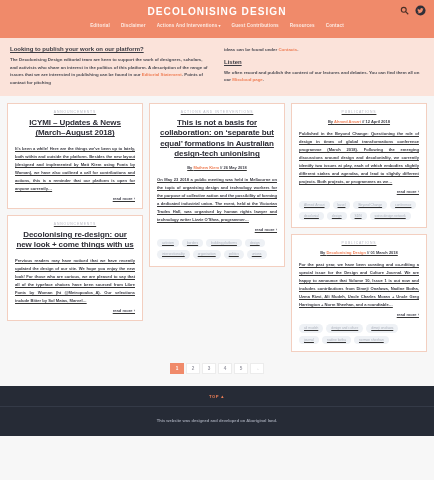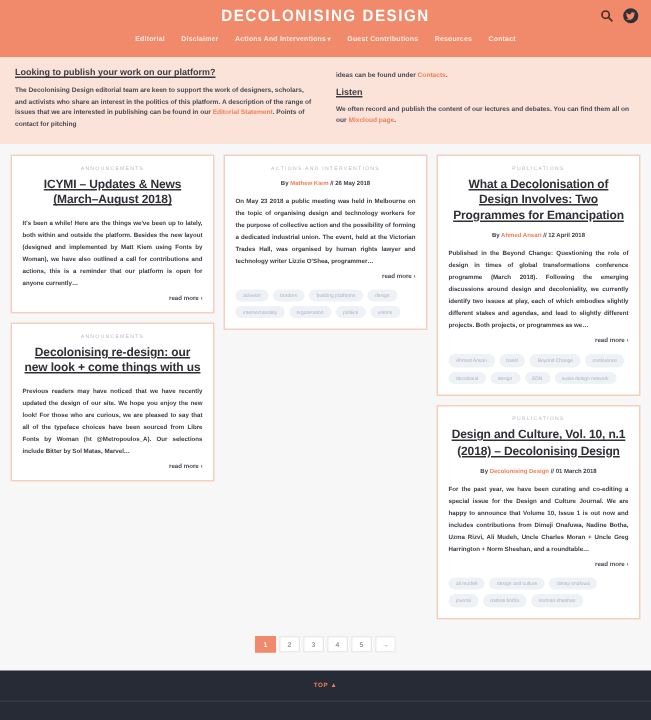--- a/index.html
+++ b/index.html
@@ -78,21 +78,21 @@
   .link-accent { color: #ef7f56; }
   .notice-heading-2 { margin-top: 5px; }
 
   
   .content {
     padding: 7px 7px 0 7px;
     display: flex;
     gap: 6px;
     align-items: flex-start;
   }
-  .col { flex: 1; display: flex; flex-direction: column; gap: 6px; min-width:0; }
+  .col { flex: 1; display: flex; flex-direction: column; gap: 6px; min-width:0;text-decoration:underline; }
 
   .card {
     background: #ffffff;
     border: 0.8px solid #f3cfc0;
     padding: 6px 7px 7px 7px;
   }
   .card-category {
     text-align: center;
     font-size: 3.4px;
     letter-spacing: 0.85px;
@@ -264,20 +264,21 @@
       <div class="card-category">ANNOUNCEMENTS</div>
       <h2 class="card-title">Decolonising re-design: our new look + come things with us</h2>
       <p class="card-excerpt">Previous readers may have noticed that we have recently updated the design of our site. We hope you enjoy the new look! For those who are curious, we are pleased to say that all of the typeface choices have been sourced from Libre Fonts by Woman (ht @Metropoulos_A). Our selections include Bitter by Sol Matas, Marvel…</p>
       <span class="read-more">read more ›</span>
     </article>
   </div>
 
   <div class="col">
     <article class="card">
       <div class="card-category">ACTIONS AND INTERVENTIONS</div>
+      <h2 class="card-title">This is not a basis for collaboration: on ‘separate but equal’ formations in Australian design-tech unionising</h2>
       <div class="card-byline">
         <span>By </span><span class="byline-author">Mathew Kiem</span><span> // 26 May 2018</span>
       </div>
       <p class="card-excerpt">On May 23 2018 a public meeting was held in Melbourne on the topic of organising design and technology workers for the purpose of collective action and the possibility of forming a dedicated industrial union. The event, held at the Victorian Trades Hall, was organised by human rights lawyer and technology writer Lizzie O'Shea, programmer…</p>
       <span class="read-more">read more ›</span>
       <div class="card-tags">
         <span class="tag">activism</span>
         <span class="tag">borders</span>
         <span class="tag">building platforms</span>
         <span class="tag">design</span>
@@ -285,41 +286,39 @@
         <span class="tag">organisation</span>
         <span class="tag">politics</span>
         <span class="tag">unions</span>
       </div>
     </article>
   </div>
 
   <div class="col">
     <article class="card">
       <div class="card-category">PUBLICATIONS</div>
-      <h2 class="card-title">What a Decolonisation of Design Involves: Two Programmes for Emancipation</h2>
       <div class="card-byline">
         <span>By </span><span class="byline-author">Ahmed Ansari</span><span> // 12 April 2018</span>
       </div>
       <p class="card-excerpt">Published in the Beyond Change: Questioning the role of design in times of global transformations conference programme (March 2018). Following the emerging discussions around design and decoloniality, we currently identify two issues at play, each of which embodies slightly different stakes and agendas, and lead to slightly different projects. Both projects, or programmes as we…</p>
       <span class="read-more">read more ›</span>
       <div class="card-tags">
         <span class="tag">Ahmed Ansari</span>
         <span class="tag">basel</span>
         <span class="tag">Beyond Change</span>
         <span class="tag">conference</span>
         <span class="tag">decolonial</span>
         <span class="tag">design</span>
         <span class="tag">SDN</span>
         <span class="tag">swiss design network</span>
       </div>
     </article>
 
     <article class="card">
       <div class="card-category">PUBLICATIONS</div>
-      <h2 class="card-title">Design and Culture, Vol. 10, n.1 (2018) – Decolonising Design</h2>
       <div class="card-byline">
         <span>By </span><span class="byline-author">Decolonising Design</span><span> // 01 March 2018</span>
       </div>
       <p class="card-excerpt">For the past year, we have been curating and co-editing a special issue for the Design and Culture Journal. We are happy to announce that Volume 10, Issue 1 is out now and includes  contributions from Dimeji Onafuwa, Nadine Botha, Uzma Rizvi, Ali Mudeh, Uncle Charles Moran + Uncle Greg Harrington + Norm Sheehan, and a roundtable…</p>
       <span class="read-more">read more ›</span>
       <div class="card-tags">
         <span class="tag">ali mudeh</span>
         <span class="tag">design and culture</span>
         <span class="tag">dimeji onafuwa</span>
         <span class="tag">journal</span>

